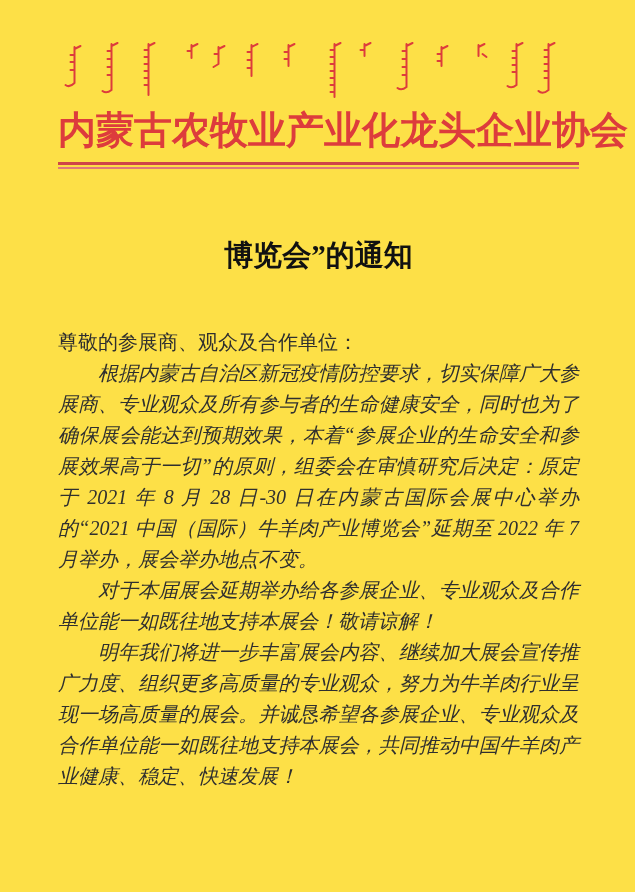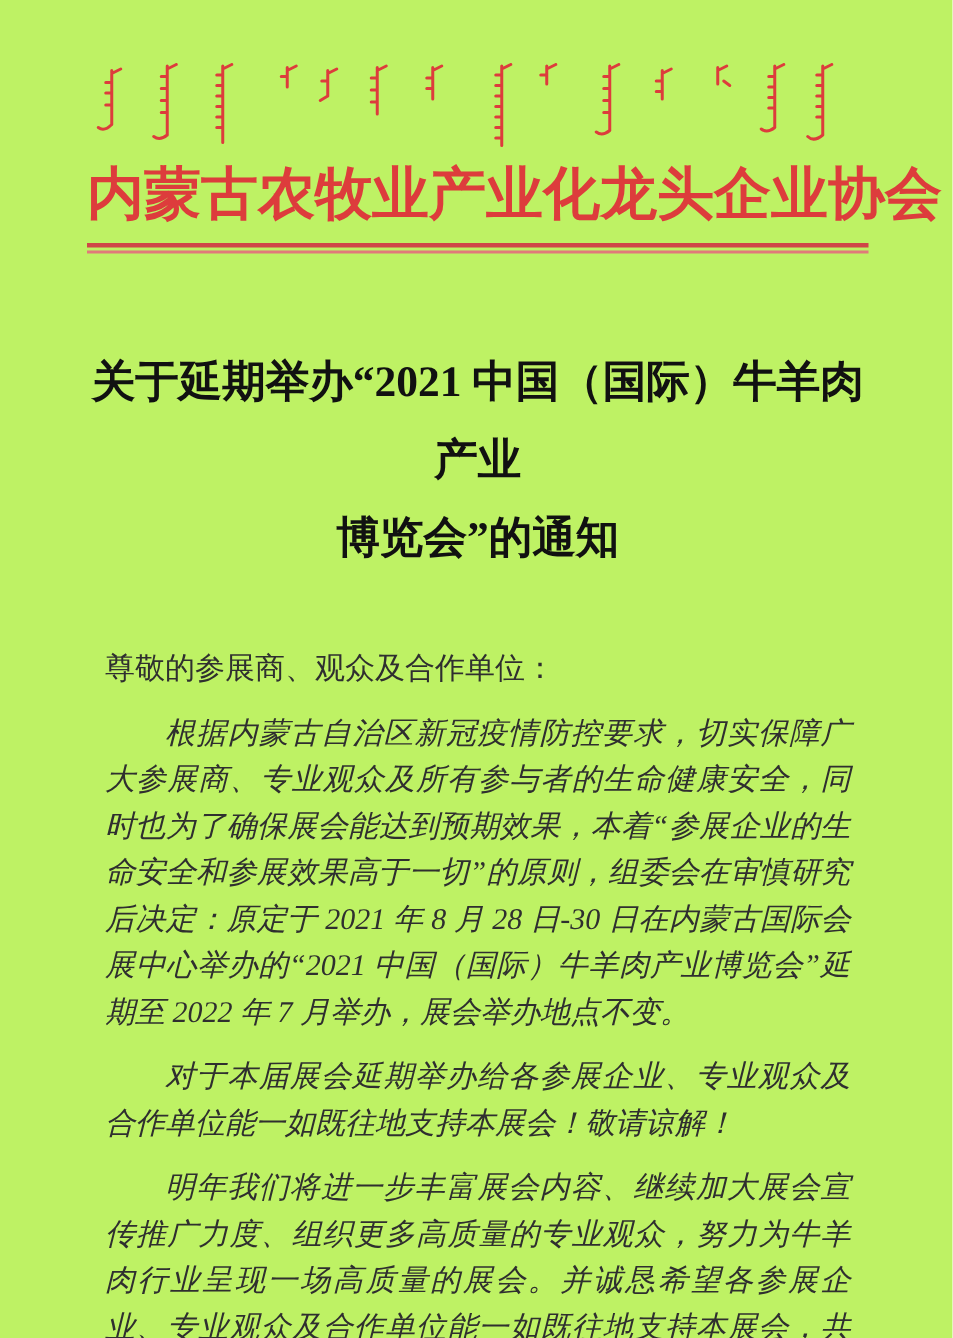--- a/index.html
+++ b/index.html
@@ -4,21 +4,21 @@
 <style>
   html, body {
     margin: 0;
     padding: 0;
     background: #ffffff;
   }
   .page {
     position: relative;
     width: 635px;
     height: 892px;
-    background: #bef264;
+    background: #fde047;
     box-sizing: border-box;
     padding: 0 56px 0 58px;
     overflow: hidden;
     font-family: "Liberation Serif", serif;
   }
   
   .banner {
     display: block;
     width: 100%;
     height: 62px;
@@ -54,21 +54,21 @@
   }
   .title-line { display: block; }
   
   .body {
     margin-top: 46px;
     font-size: 20px;
     line-height: 31px;
     color: #2f2f2f;
     text-align: justify;
   }
-  .body p { margin: 12px; }
+  .body p { margin: 0; }
   .para { text-indent: 2em; font-style: italic; }
 </style>
 </head>
 <body>
 
 <div class="page">
 
   <header>
     <svg class="banner" viewBox="0 0 520 62" preserveAspectRatio="xMidYMid meet">
       <g stroke="#dd3c3c" stroke-width="2" fill="none" stroke-linecap="round">
@@ -88,21 +88,20 @@
         <path d="M490 4 l6 -3 M490 2 v46 M486 8 h4 M486 15 h4 M486 22 h4 M486 29 h4 M486 36 h4 M490 48 q-6 5 -10 1"></path>
       </g>
     </svg>
 
     <div class="org-name">内蒙古农牧业产业化龙头企业协会</div>
 
     <div class="double-rule"></div>
   </header>
 
   <h1 class="title">
-    <span class="title-line">关于延期举办“2021 中国（国际）牛羊肉产业</span>
     <span class="title-line">博览会”的通知</span>
   </h1>
 
   <main class="body">
     <p class="salutation">尊敬的参展商、观众及合作单位：</p>
     <p class="para">根据内蒙古自治区新冠疫情防控要求，切实保障广大参展商、专业观众及所有参与者的生命健康安全，同时也为了确保展会能达到预期效果，本着“参展企业的生命安全和参展效果高于一切”的原则，组委会在审慎研究后决定：原定于 2021 年 8 月 28 日-30 日在内蒙古国际会展中心举办的“2021 中国（国际）牛羊肉产业博览会”延期至 2022 年 7 月举办，展会举办地点不变。</p>
     <p class="para">对于本届展会延期举办给各参展企业、专业观众及合作单位能一如既往地支持本展会！敬请谅解！</p>
     <p class="para">明年我们将进一步丰富展会内容、继续加大展会宣传推广力度、组织更多高质量的专业观众，努力为牛羊肉行业呈现一场高质量的展会。并诚恳希望各参展企业、专业观众及合作单位能一如既往地支持本展会，共同推动中国牛羊肉产业健康、稳定、快速发展！</p>
   </main>
 

